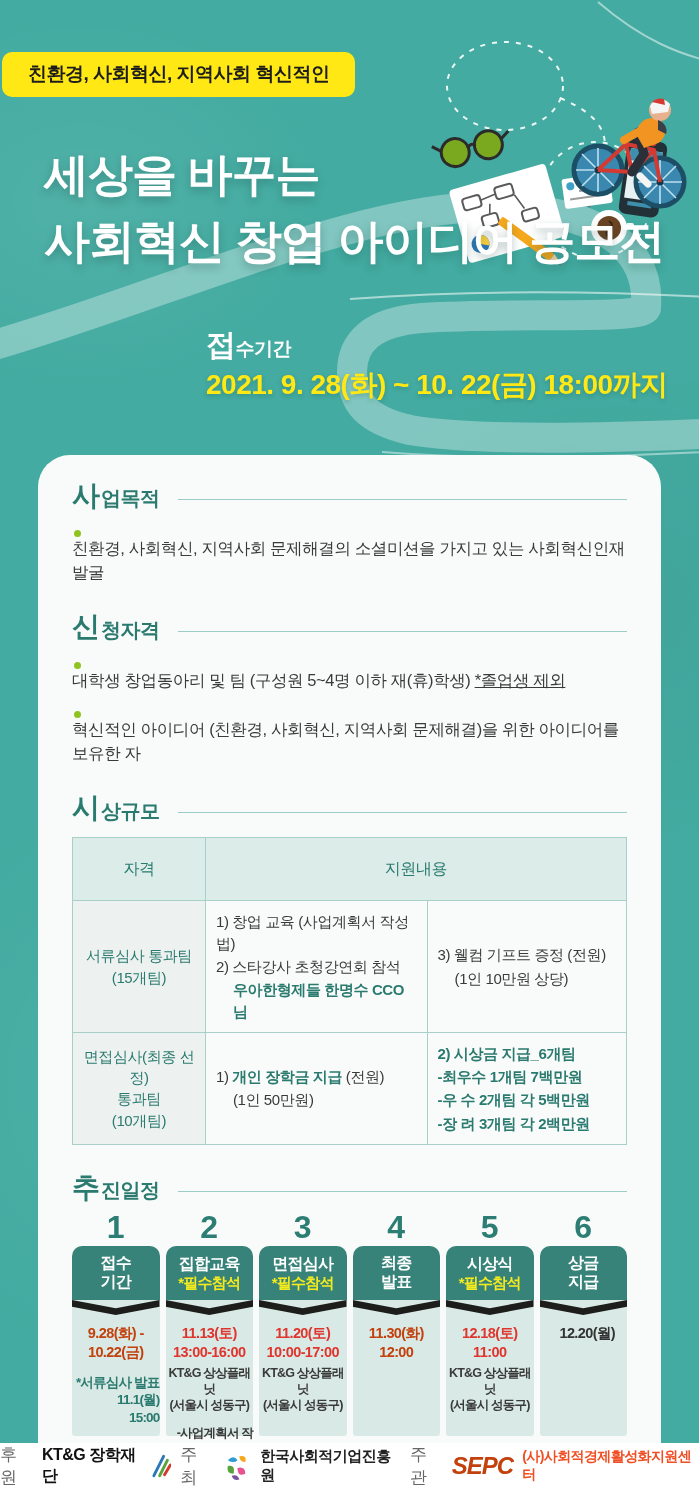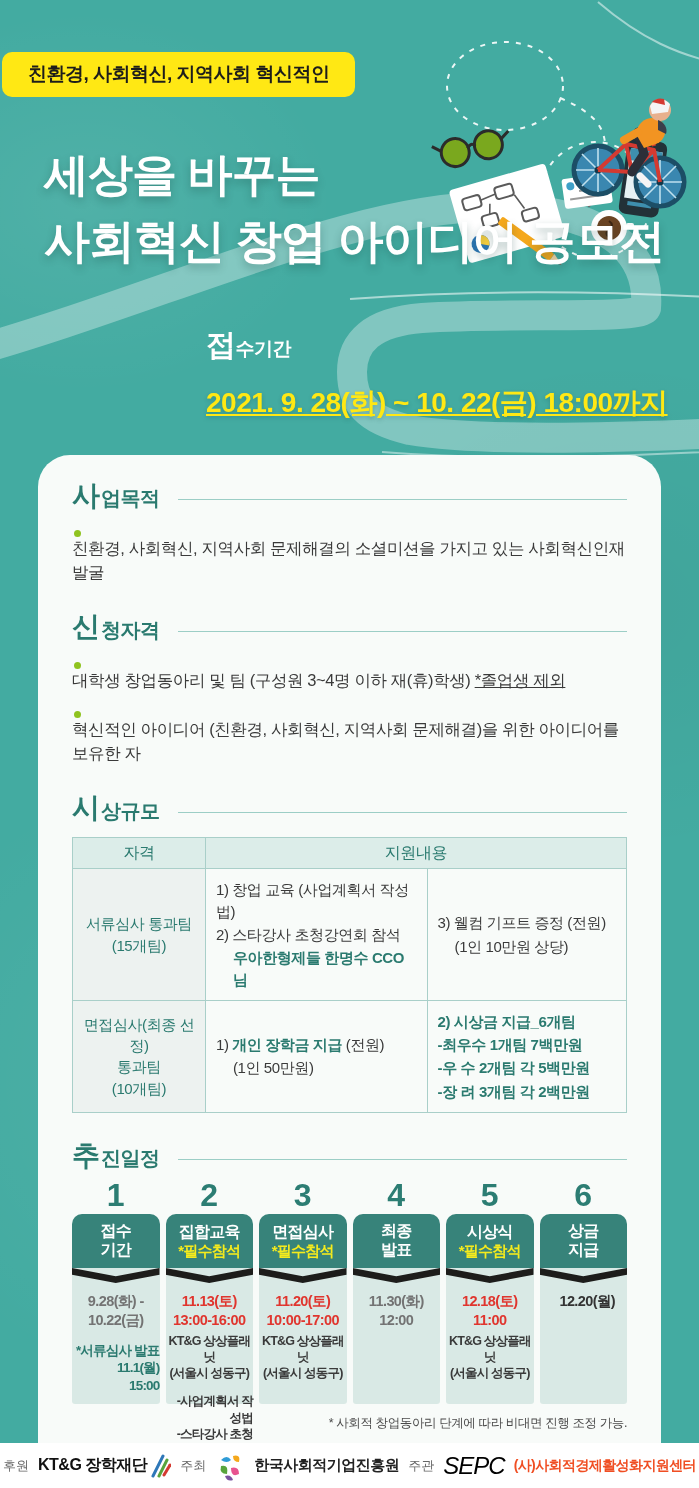--- a/index.html
+++ b/index.html
@@ -16,42 +16,42 @@
   .road{position:absolute; left:0; top:0;}
   .badge{position:absolute; left:2px; top:52px; background:#ffe814; color:#1d1d1b;
     font-size:19px; font-weight:700; padding:9px 26px 10px 26px; border-radius:10px; letter-spacing:-0.5px;}
   .title{position:absolute; left:44px; top:152px; color:#fff; text-shadow:0 4px 8px rgba(20,70,64,0.33); letter-spacing:-1px;}
   .title .t1{font-size:45px; font-weight:800; line-height:1.0;}
   .title .t2{font-size:46px; font-weight:800; line-height:1.0; margin-top:21px;}
   .period{position:absolute; left:206px; top:325px;}
   .plabel{color:#ffffff; font-weight:800; letter-spacing:-0.5px;}
   .plabel .big{font-size:30px;}
   .plabel .small{font-size:19px;}
-  .pvalue{margin-top:18px; color:#ffe814; font-size:28px; font-weight:800; letter-spacing:-0.5px;
-    text-shadow:0 2px 4px rgba(20,70,64,0.25); white-space:nowrap;text-decoration:underline;}
+  .pvalue{margin-top:0; color:#ffe814; font-size:28px; font-weight:800; letter-spacing:-0.5px;
+    text-shadow:0 2px 4px rgba(20,70,64,0.25); white-space:nowrap;}
   .doodles{position:absolute; left:355px; top:28px;}
   .cyclist{position:absolute; left:568px; top:88px;}
 
   
   .card{position:absolute; left:38px; top:455px; width:623px; height:988px; box-sizing:border-box;
     background:#f8fbf9; border-radius:32px 32px 0 0; padding:24px 34px 0 34px;}
 
   .sec-head{display:flex; align-items:center; color:#2a7a6f;}
   .sh-first{font-size:28px; font-weight:800; line-height:1;}
   .sh-rest{font-size:20px; font-weight:800; letter-spacing:-0.5px; margin-left:1px; padding-top:6px;}
   .sh-line{flex:1; height:1px; background:#9ccec6; margin-left:18px; margin-top:8px;}
 
   .bullet{display:flex; align-items:flex-start; margin-top:11px; color:#3a3a3a; font-size:16.5px; letter-spacing:-0.4px; line-height:1.45;flex-direction:column;}
   .bullet .dot{flex:0 0 auto; width:7px; height:7px; border-radius:50%; background:#8fc31f; margin:7px 9px 0 2px;}
   .u{text-decoration:underline;}
   .pre{white-space:pre-line;}
 
   .tbl{width:100%; border-collapse:collapse; margin-top:12px; table-layout:fixed;}
   .tbl td{border:1px solid #a9cfc9; padding:8px 10px; font-size:15px; color:#3a3a3a; letter-spacing:-0.4px; line-height:1.42; vertical-align:middle;}
-  .tbl .thead td{background:#dcede9; color:#2a7a6f; text-align:center; font-size:16px; padding:4px 6px;}
+  .tbl .thead td{background:#dcede9; color:#2a7a6f; text-align:center; font-size:16px; padding:20px 6px;}
   .tbl .qual{background:#edf2f0; color:#2a7a6f; text-align:center; font-size:15px;}
   .teal{color:#2a7a6f; font-weight:700;margin-top:36px;}
   .indent{padding-left:17px;}
   .cell div{margin:2px 0;}
 
   .award col.c1{width:24%;} .award col.c2{width:40%;} .award col.c3{width:36%;}
   .ideas col.c1{width:14%;} .ideas col.c2{width:56%;} .ideas col.c3{width:30%;}
   .ideas td{font-size:14.5px;}
   .ideas .thead td{font-size:16px;}
 
@@ -60,36 +60,36 @@
   .step{flex:1; min-width:0; text-align:center;}
   .num{font-size:32px; font-weight:800; color:#2c7d73; line-height:1.1; height:36px;}
   .pill{height:54px; background:#37837a; border-radius:10px 10px 0 0; color:#fff; font-weight:800; font-size:16px;
     display:flex; flex-direction:column; align-items:center; justify-content:center; letter-spacing:-0.8px; line-height:1.18;}
   .req{color:#f6eb1c; font-size:15px; font-weight:800;}
   .sbody{position:relative; background:#d9e9e5; height:112px; padding-top:24px; box-sizing:content-box; border-radius:0 0 3px 3px;}
   .chev{position:absolute; top:0; left:0; right:0; height:15px; background:#1d1d1b;
     clip-path:polygon(0 0, 50% 55%, 100% 0, 100% 45%, 50% 100%, 0 45%);}
   .sdate{font-size:14.5px; font-weight:800; letter-spacing:-0.6px; line-height:1.3;}
   .sdate.red{color:#e0352e;}
-  .sdate.tealc{color:#737373;}
+  .sdate.tealc{color:#c2410c;}
   .sdate.dark{color:#333;padding-left:8px;}
   .venue{font-size:12.5px; color:#3a3a3a; letter-spacing:-0.8px; line-height:1.3; margin-top:3px; font-weight:600;}
   .extra{font-size:12.5px; letter-spacing:-0.8px; line-height:1.3; margin-top:12px; font-weight:600; color:#3a3a3a;text-align:right;}
   .extra.tealc{color:#2a7a6f; font-weight:800; font-size:13.5px;}
   .notes{margin-top:10px; text-align:right; font-size:12.5px; color:#4a4a4a; letter-spacing:-0.4px; line-height:1.5;}
 
   .mt-sec{margin-top:26px;}
 
   
   .footer{position:absolute; left:0; top:1443px; width:699px; height:45px; background:#fff;
     display:flex; align-items:center; justify-content:center; gap:9px;}
-  .flabel{font-size:13px; color:#666;}
+  .flabel{font-size:17px; color:#666;}
   .ktng{font-size:16px; font-weight:800; color:#111; letter-spacing:-0.5px; display:flex; align-items:center;}
   .hostname{font-size:15px; font-weight:700; color:#222; letter-spacing:-0.5px;}
-  .sepc{font-size:24px; font-weight:400; font-style:italic; color:#000000; letter-spacing:-1px; line-height:1;}
+  .sepc{font-size:24px; font-weight:700; font-style:italic; color:#c2410c; letter-spacing:-1px; line-height:1;}
   .orgname{font-size:14px; font-weight:800; color:#f04e23; letter-spacing:-0.6px;}
 </style>
 </head>
 <body>
 
 <div class="poster">
 
   <div class="hero">
 
     <svg class="road" width="699" height="1443" viewBox="0 0 699 1443">
@@ -205,21 +205,21 @@
       <span>친환경, 사회혁신, 지역사회 문제해결의 소셜미션을 가지고 있는 사회혁신인재 발굴</span>
     </div>
 
     <div class="sec-head mt-sec">
       <span class="sh-first">신</span>
       <span class="sh-rest">청자격</span>
       <span class="sh-line"></span>
     </div>
     <div class="bullet">
       <span class="dot"></span>
-      <span><span>대학생 창업동아리 및 팀 (구성원 3~4명 이하 재(휴)학생) </span><span class="u">*졸업생 제외</span></span>
+      <span><span>대학생 창업동아리 및 팀 (구성원 5~4명 이하 재(휴)학생) </span><span class="u">*졸업생 제외</span></span>
     </div>
     <div class="bullet">
       <span class="dot"></span>
       <span>혁신적인 아이디어 (친환경, 사회혁신, 지역사회 문제해결)을 위한 아이디어를 보유한 자</span>
     </div>
 
     <div class="sec-head mt-sec">
       <span class="sh-first">시</span>
       <span class="sh-rest">상규모</span>
       <span class="sh-line"></span>

